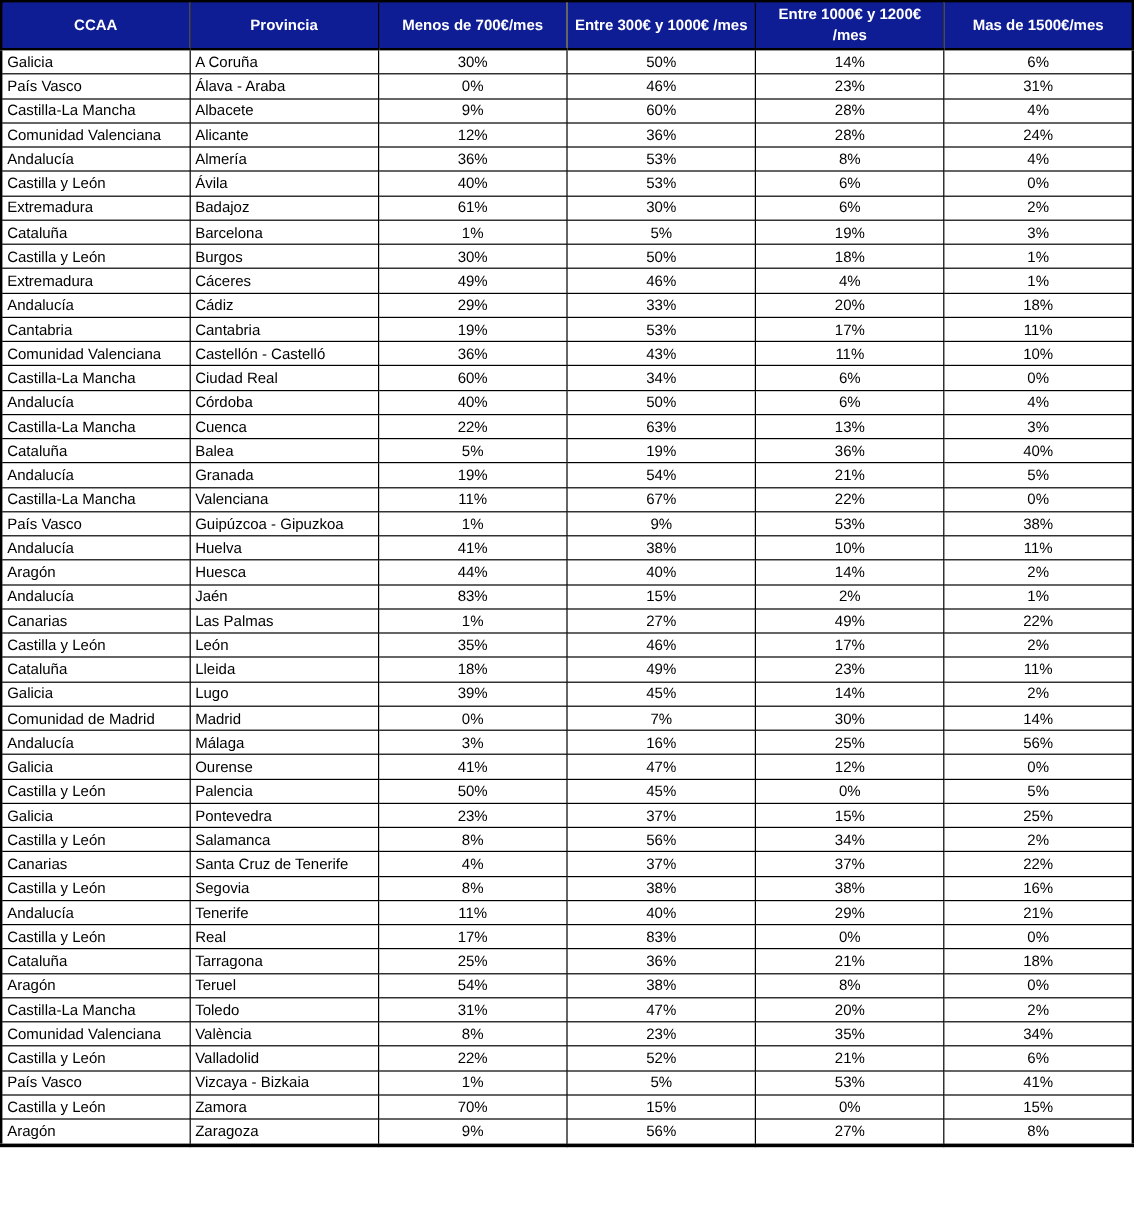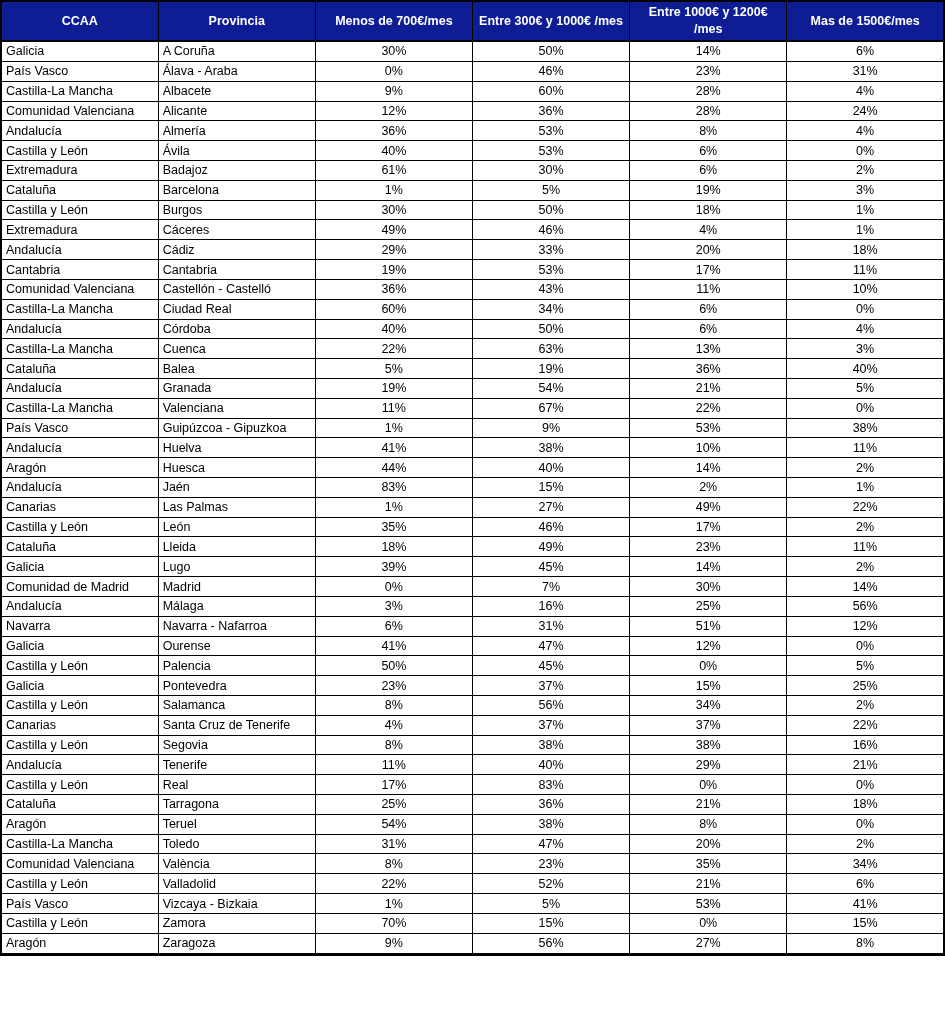--- a/index.html
+++ b/index.html
@@ -297,28 +297,20 @@
       </tr>
       <tr>
         <td class="txt">Andalucía</td>
         <td class="txt">Málaga</td>
         <td class="num">3%</td>
         <td class="num">16%</td>
         <td class="num">25%</td>
         <td class="num">56%</td>
       </tr>
       <tr>
-        <td class="txt">Navarra</td>
-        <td class="txt">Navarra - Nafarroa</td>
-        <td class="num">6%</td>
-        <td class="num">31%</td>
-        <td class="num">51%</td>
-        <td class="num">12%</td>
-      </tr>
-      <tr>
         <td class="txt">Galicia</td>
         <td class="txt">Ourense</td>
         <td class="num">41%</td>
         <td class="num">47%</td>
         <td class="num">12%</td>
         <td class="num">0%</td>
       </tr>
       <tr>
         <td class="txt">Castilla y León</td>
         <td class="txt">Palencia</td>

